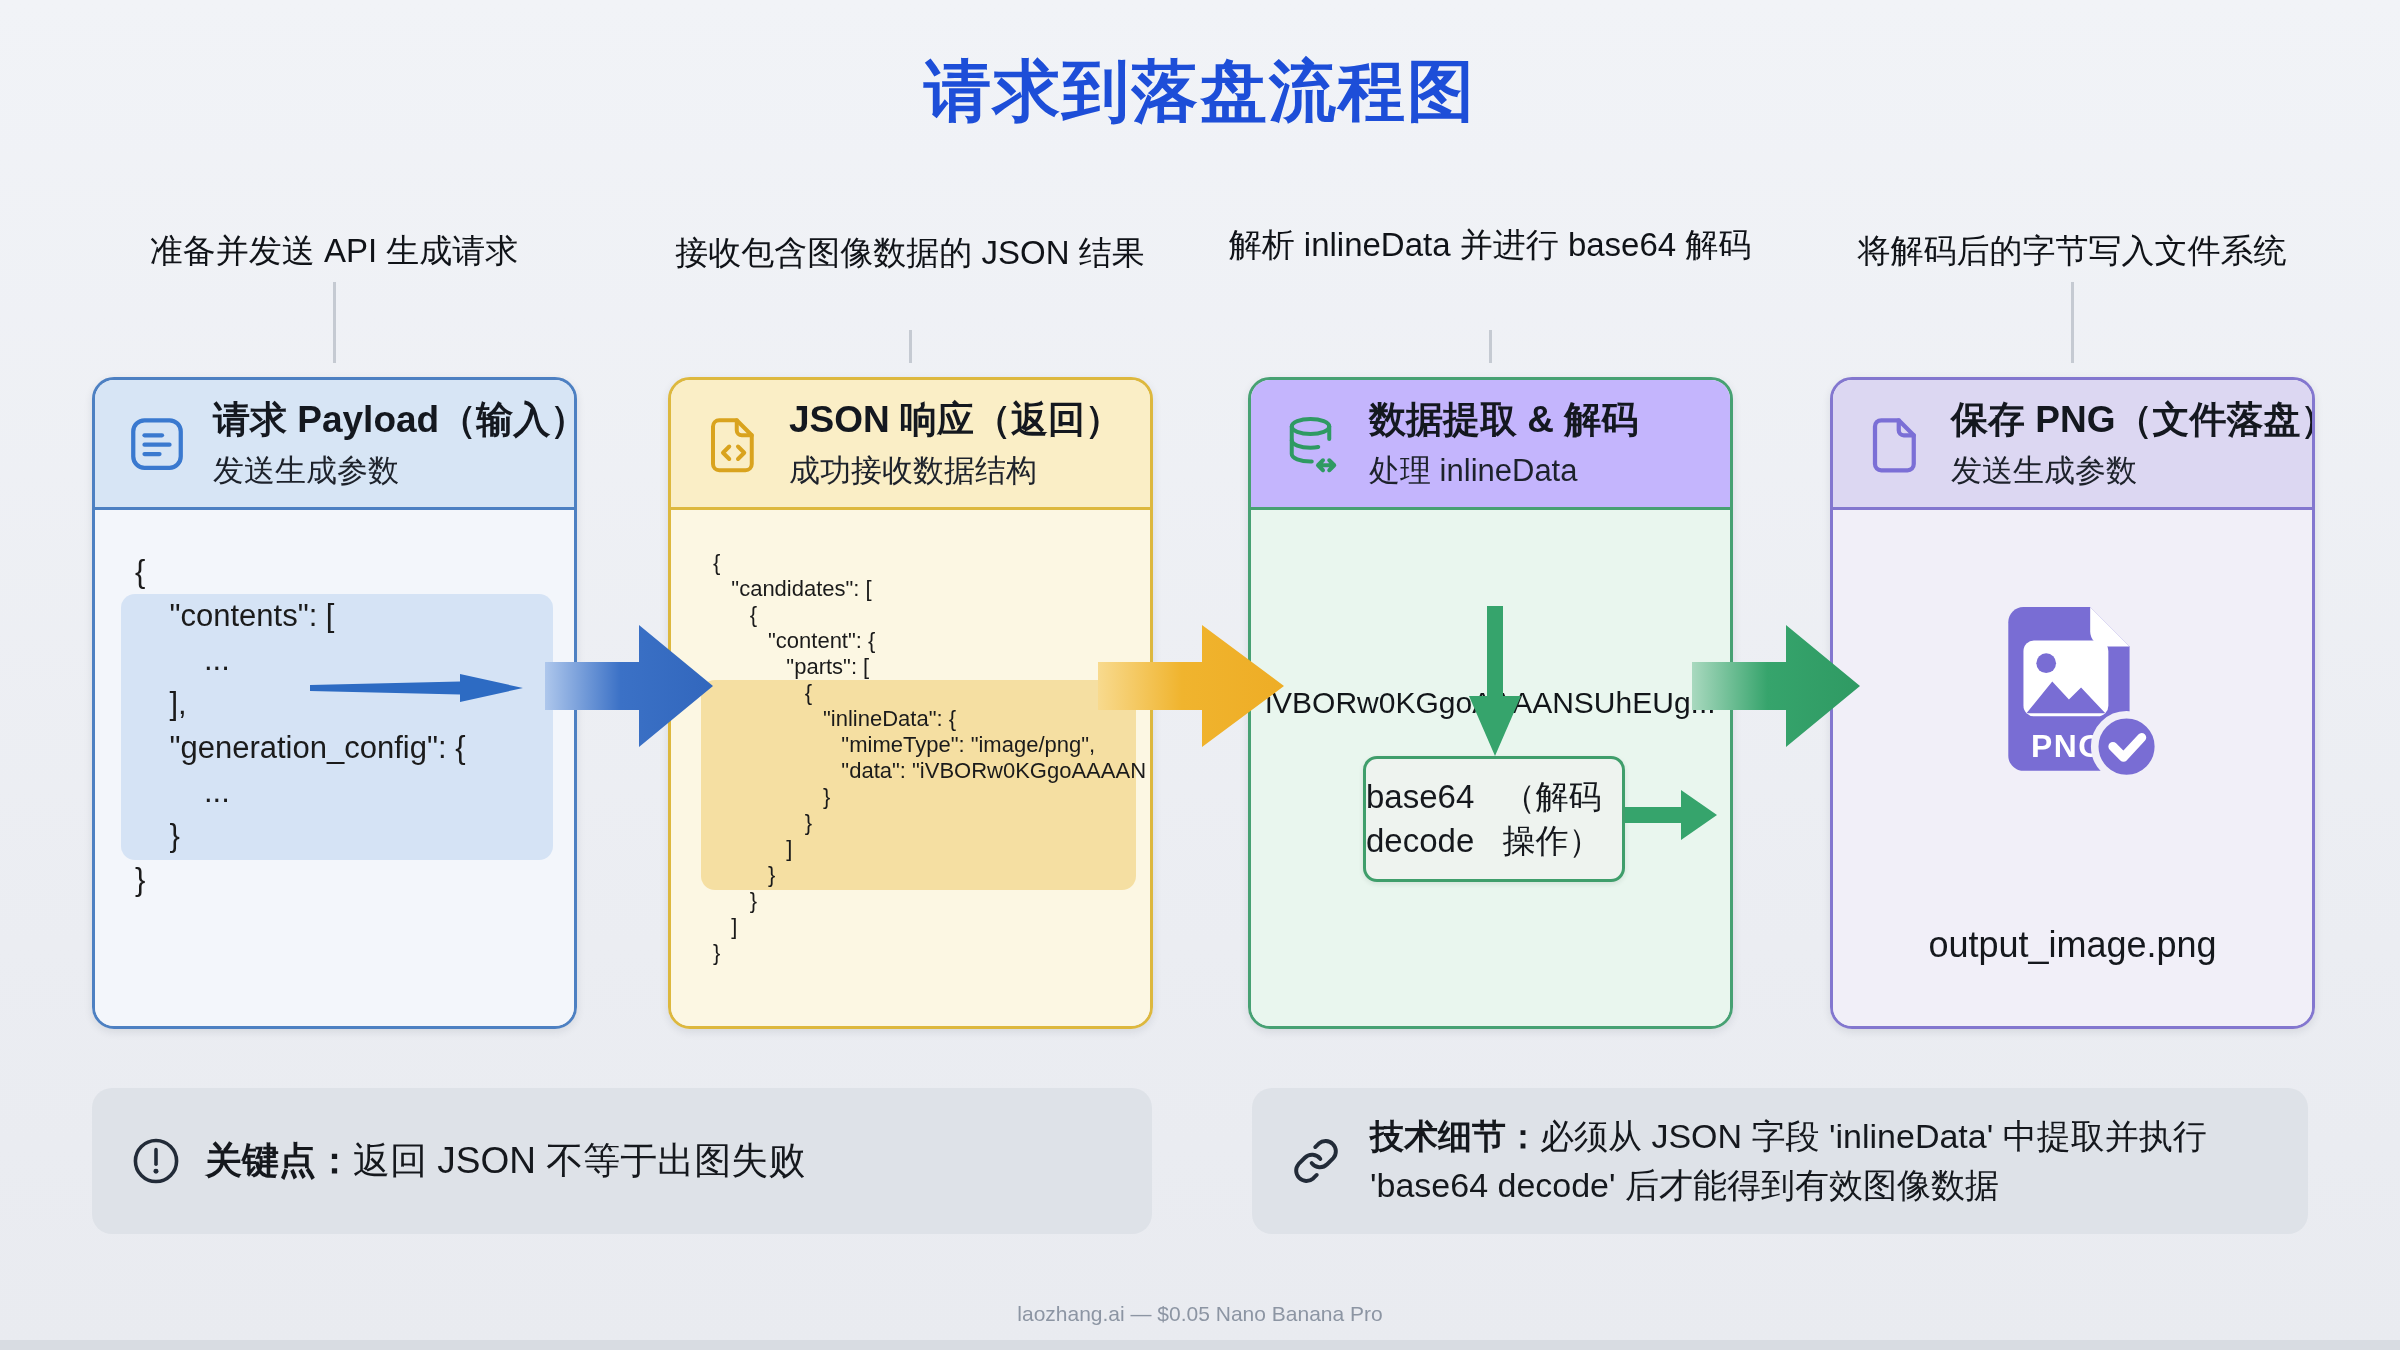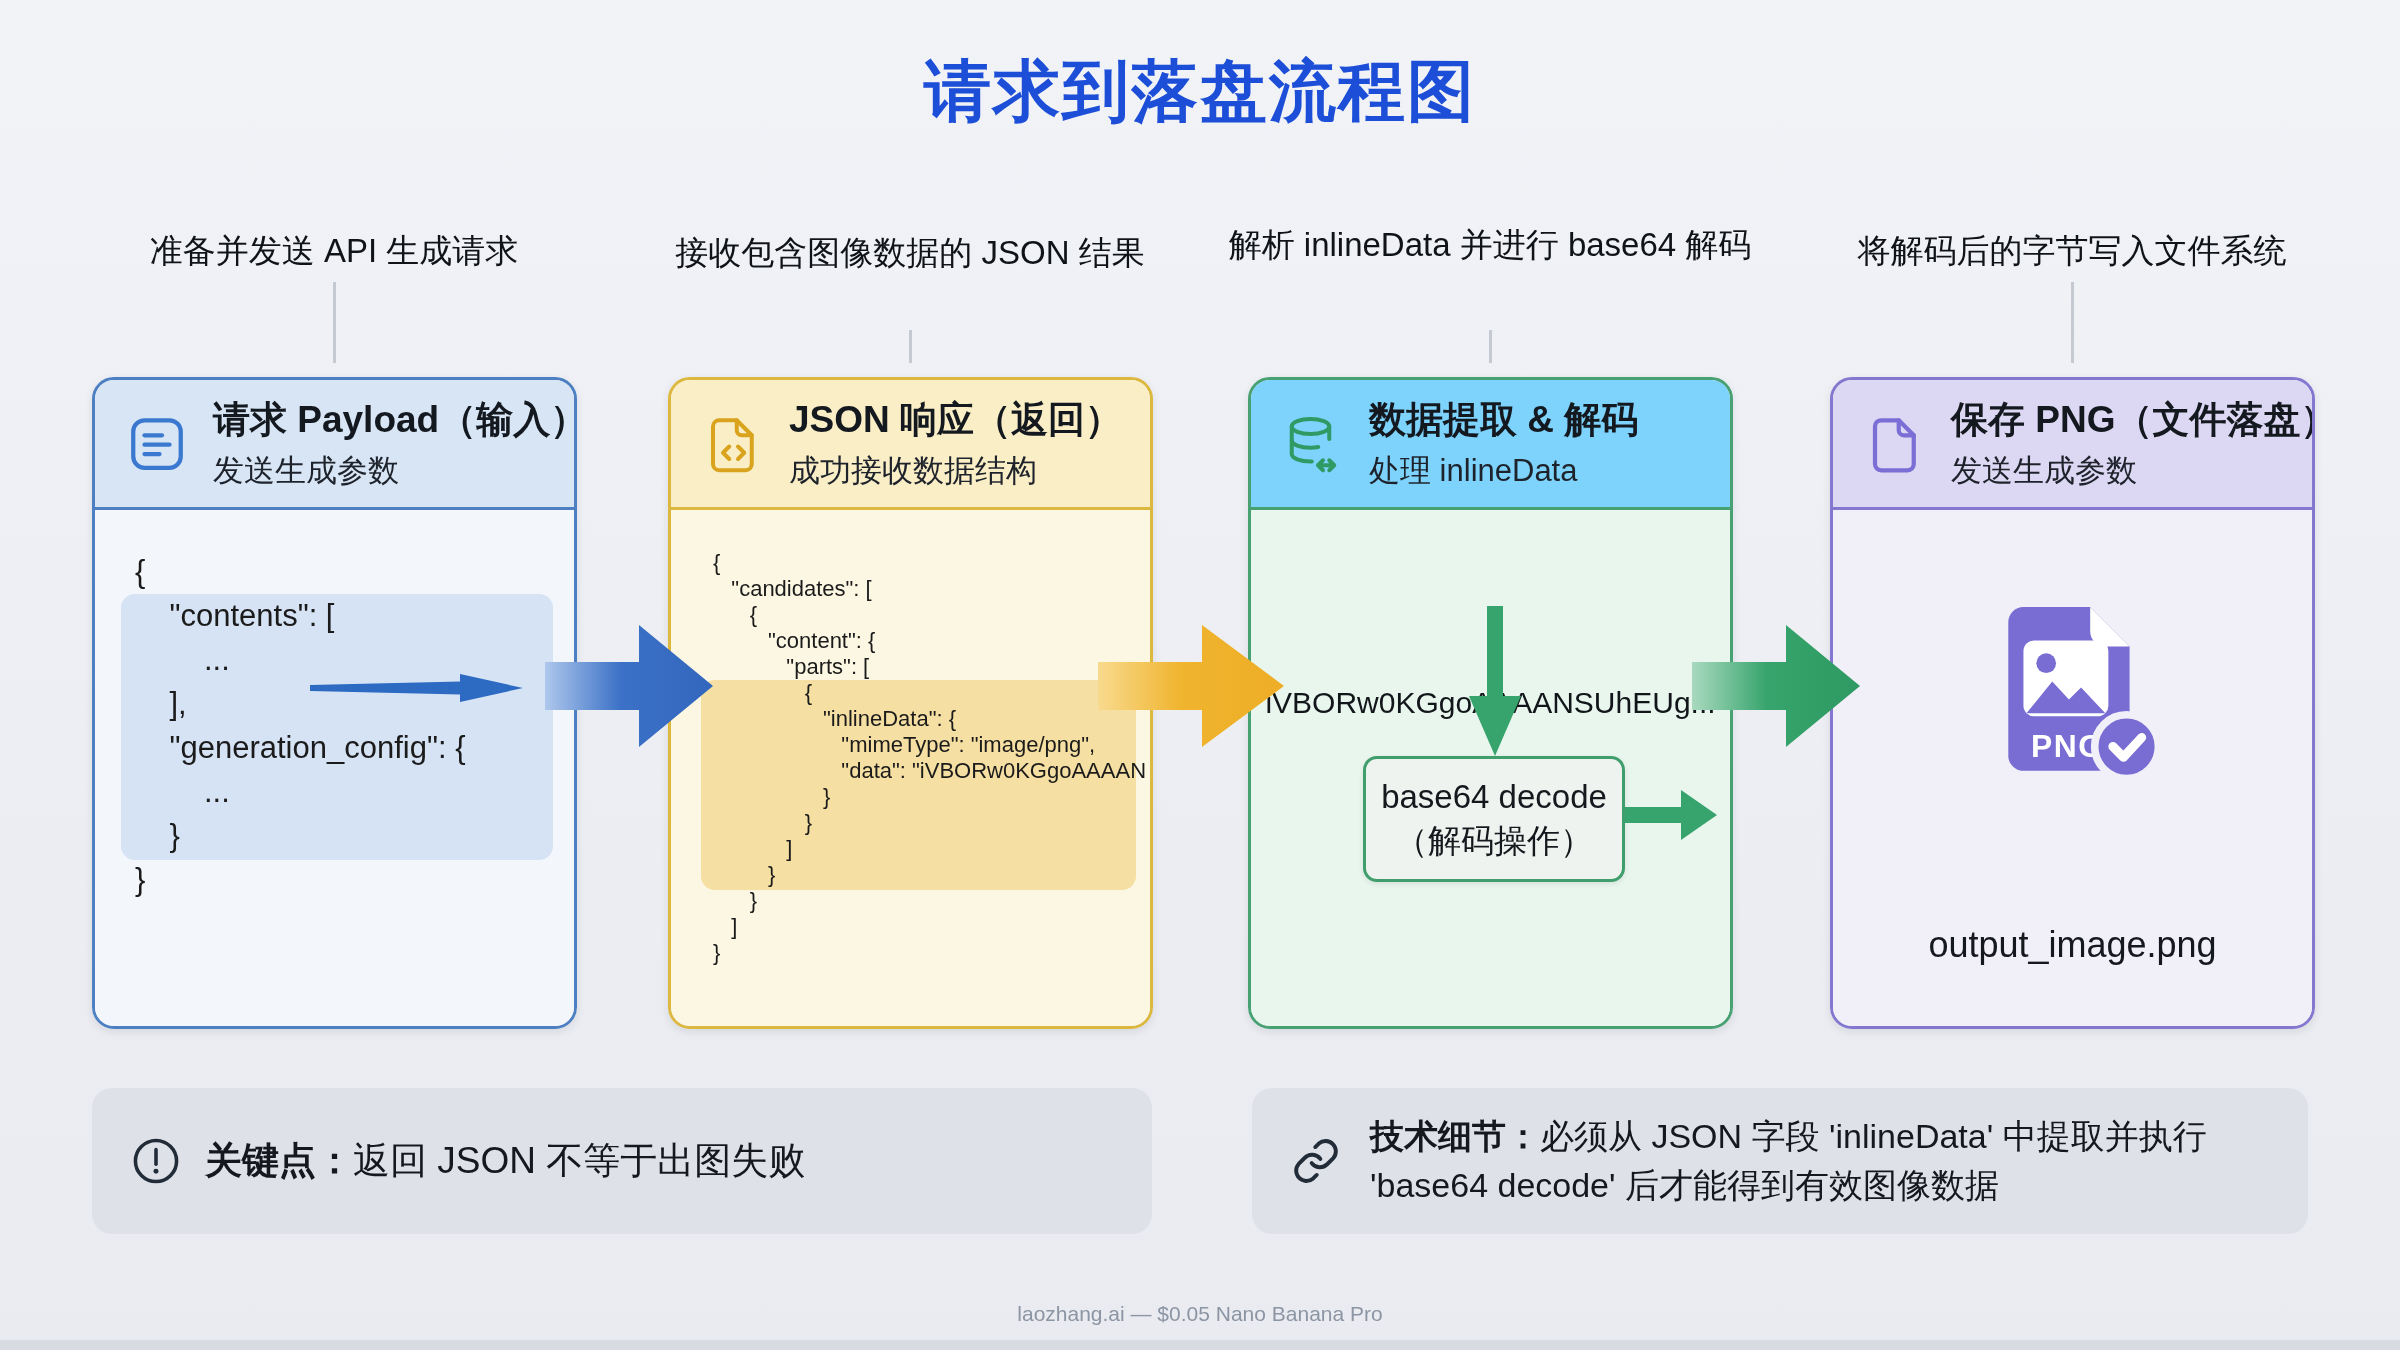--- a/index.html
+++ b/index.html
@@ -37,21 +37,21 @@
   .card-body { position:relative; height:516px; }
 
   
   .card1 { left:92px;  border-color:#4d80c2; }
   .card1 .card-header { background:#d7e5f5; border-color:#4d80c2; }
   .card1 .card-body { background:#f3f6fb; }
   .card2 { left:668px; border-color:#ddb83e; }
   .card2 .card-header { background:#faeec6; border-color:#ddb83e; }
   .card2 .card-body { background:#fcf7e3; }
   .card3 { left:1248px; border-color:#47a173; }
-  .card3 .card-header { background:#7dd3fc; border-color:#47a173; }
+  .card3 .card-header { background:#c4b5fd; border-color:#47a173; }
   .card3 .card-body { background:#e9f6ee; }
   .card4 { left:1830px; border-color:#8377cf; }
   .card4 .card-header { background:#dcd7f2; border-color:#8377cf; }
   .card4 .card-body { background:#f1eff8; }
 
   pre.code {
     position:absolute; white-space:pre; font-family:inherit;
     color:#1b1b1b; z-index:2;
   }
   .code1 { left:40px; top:40px; font-size:31px; line-height:44px; font-weight:500; }
@@ -60,21 +60,21 @@
   .hl1 { left:26px; top:84px; width:432px; height:266px; background:#d5e3f5; }
   .hl2 { left:30px; top:170px; width:435px; height:210px; background:#f5dfa2; }
 
   .b64text {
     left:0; top:176px; width:100%; text-align:center;
     font-size:30px; font-weight:500; color:#121519;
   }
   .decode-box {
     left:112px; top:376px; width:262px; height:126px;
     background:#eef3ef; border:3px solid #3f9e6b; border-radius:14px;
-    display:flex; flex-direction:column; align-items:center; justify-content:center;
+    display:flex; flex-direction:row; align-items:center; justify-content:center;
     font-size:33px; color:#15181d; line-height:44px;
     box-shadow:0 2px 5px rgba(30,60,40,.10);
   }
   .filename {
     left:0; top:414px; width:100%; text-align:center;
     font-size:36px; color:#15181d;
   }
 
   .note {
     top:1088px; height:146px; background:#dee2e8; border-radius:20px;

